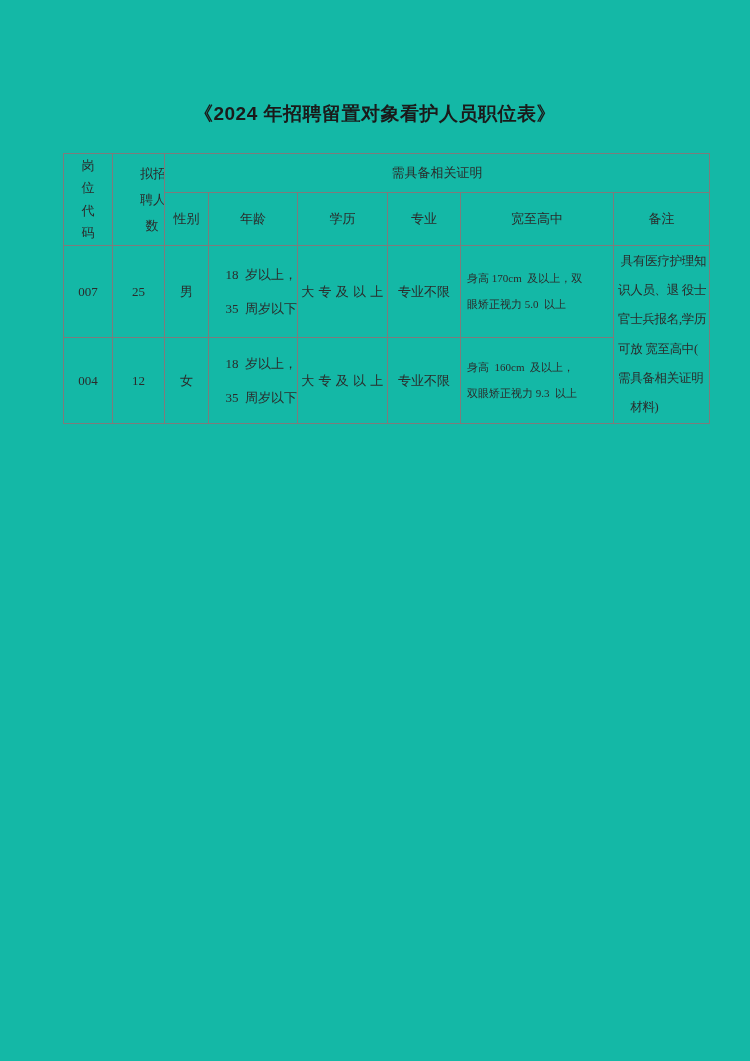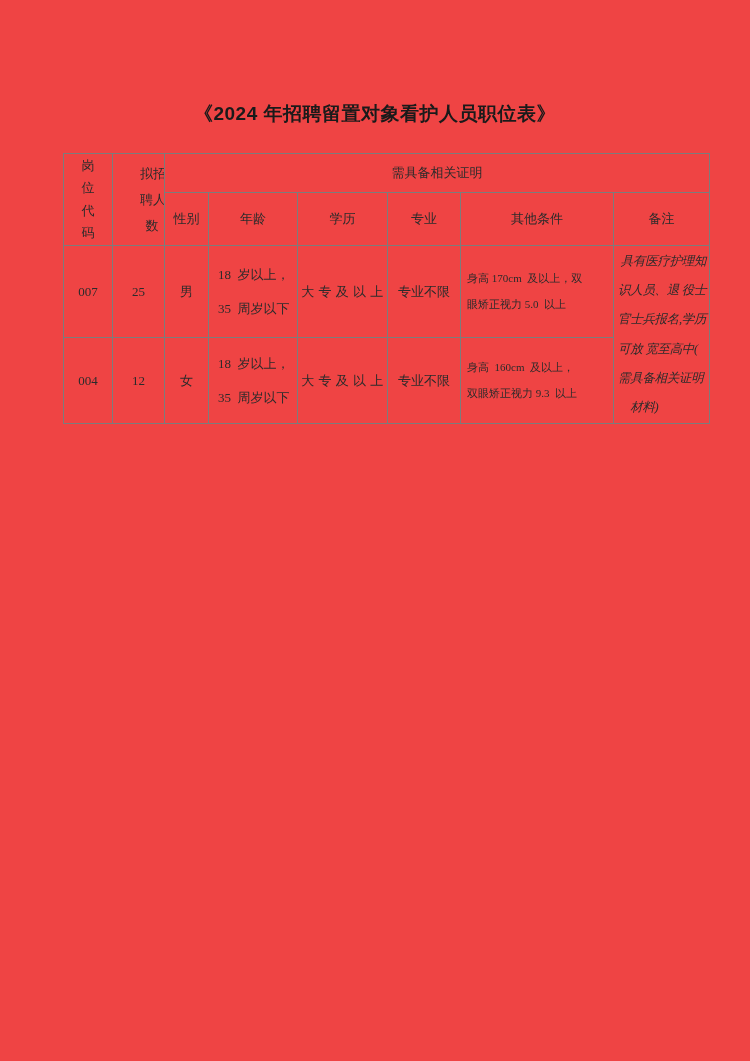--- a/index.html
+++ b/index.html
@@ -1,19 +1,19 @@
 <!DOCTYPE html>
 <html><head>
 <meta charset="utf-8">
 <style>
   html, body { margin:0; padding:0; background:#ffffff; }
   .page {
     position:relative;
     width:750px; height:1061px;
-    background:#ef4444;
+    background:#14b8a6;
     font-family:"Liberation Serif","DejaVu Serif",serif;
     color:#2b2b2b;
     overflow:hidden;
   }
   .title {
     position:absolute;
     top:101px; left:0;
     width:100%;
     margin:0;
     text-align:center;
@@ -40,35 +40,34 @@
     overflow:hidden;
     color:#2b2b2b;
   }
   tr.hrow1 > th { height:38px; }
   tr.hrow2 > th { height:52px;font-family:Liberation Serif, serif; }
   tr.drow1 > td { height:91px; }
   tr.drow2 > td { height:85px; }
   th.vh { white-space:pre; line-height:1.7; }
   th.vh2 { white-space:pre; line-height:2.0;padding-left:27px; }
   td.c-age {
-    text-align:left; padding-left:9px;
+    text-align:right; padding-left:9px;
     white-space:pre; line-height:2.6;
   }
   td.c-edu { letter-spacing:0.5px; }
   td.c-other {
     text-align:left; padding-left:6px;
     white-space:pre; line-height:2.3;
     font-size:11px;
   }
   td.c-remark {
     text-align:left; padding:0 2px 0 4px;
     white-space:pre; line-height:2.33;
     font-size:12.5px;
     letter-spacing:-0.3px;
-    font-style:italic;
   }
 </style>
 </head>
 <body>
 
 <div class="page">
 
   <h1 class="title">《2024 年招聘留置对象看护人员职位表》</h1>
 
   <table class="job-table">
@@ -91,21 +90,21 @@
         <th class="vh2" rowspan="2">拟招
 聘人
 数</th>
         <th colspan="6">需具备相关证明</th>
       </tr>
       <tr class="hrow2">
         <th>性别</th>
         <th>年龄</th>
         <th>学历</th>
         <th>专业</th>
-        <th>其他条件</th>
+        <th>宽至高中</th>
         <th>备注</th>
       </tr>
       <tr class="drow1">
         <td>007</td>
         <td>25</td>
         <td>男</td>
         <td class="c-age">18  岁以上，
 35  周岁以下</td>
         <td class="c-edu">大 专 及 以 上</td>
         <td>专业不限</td>

